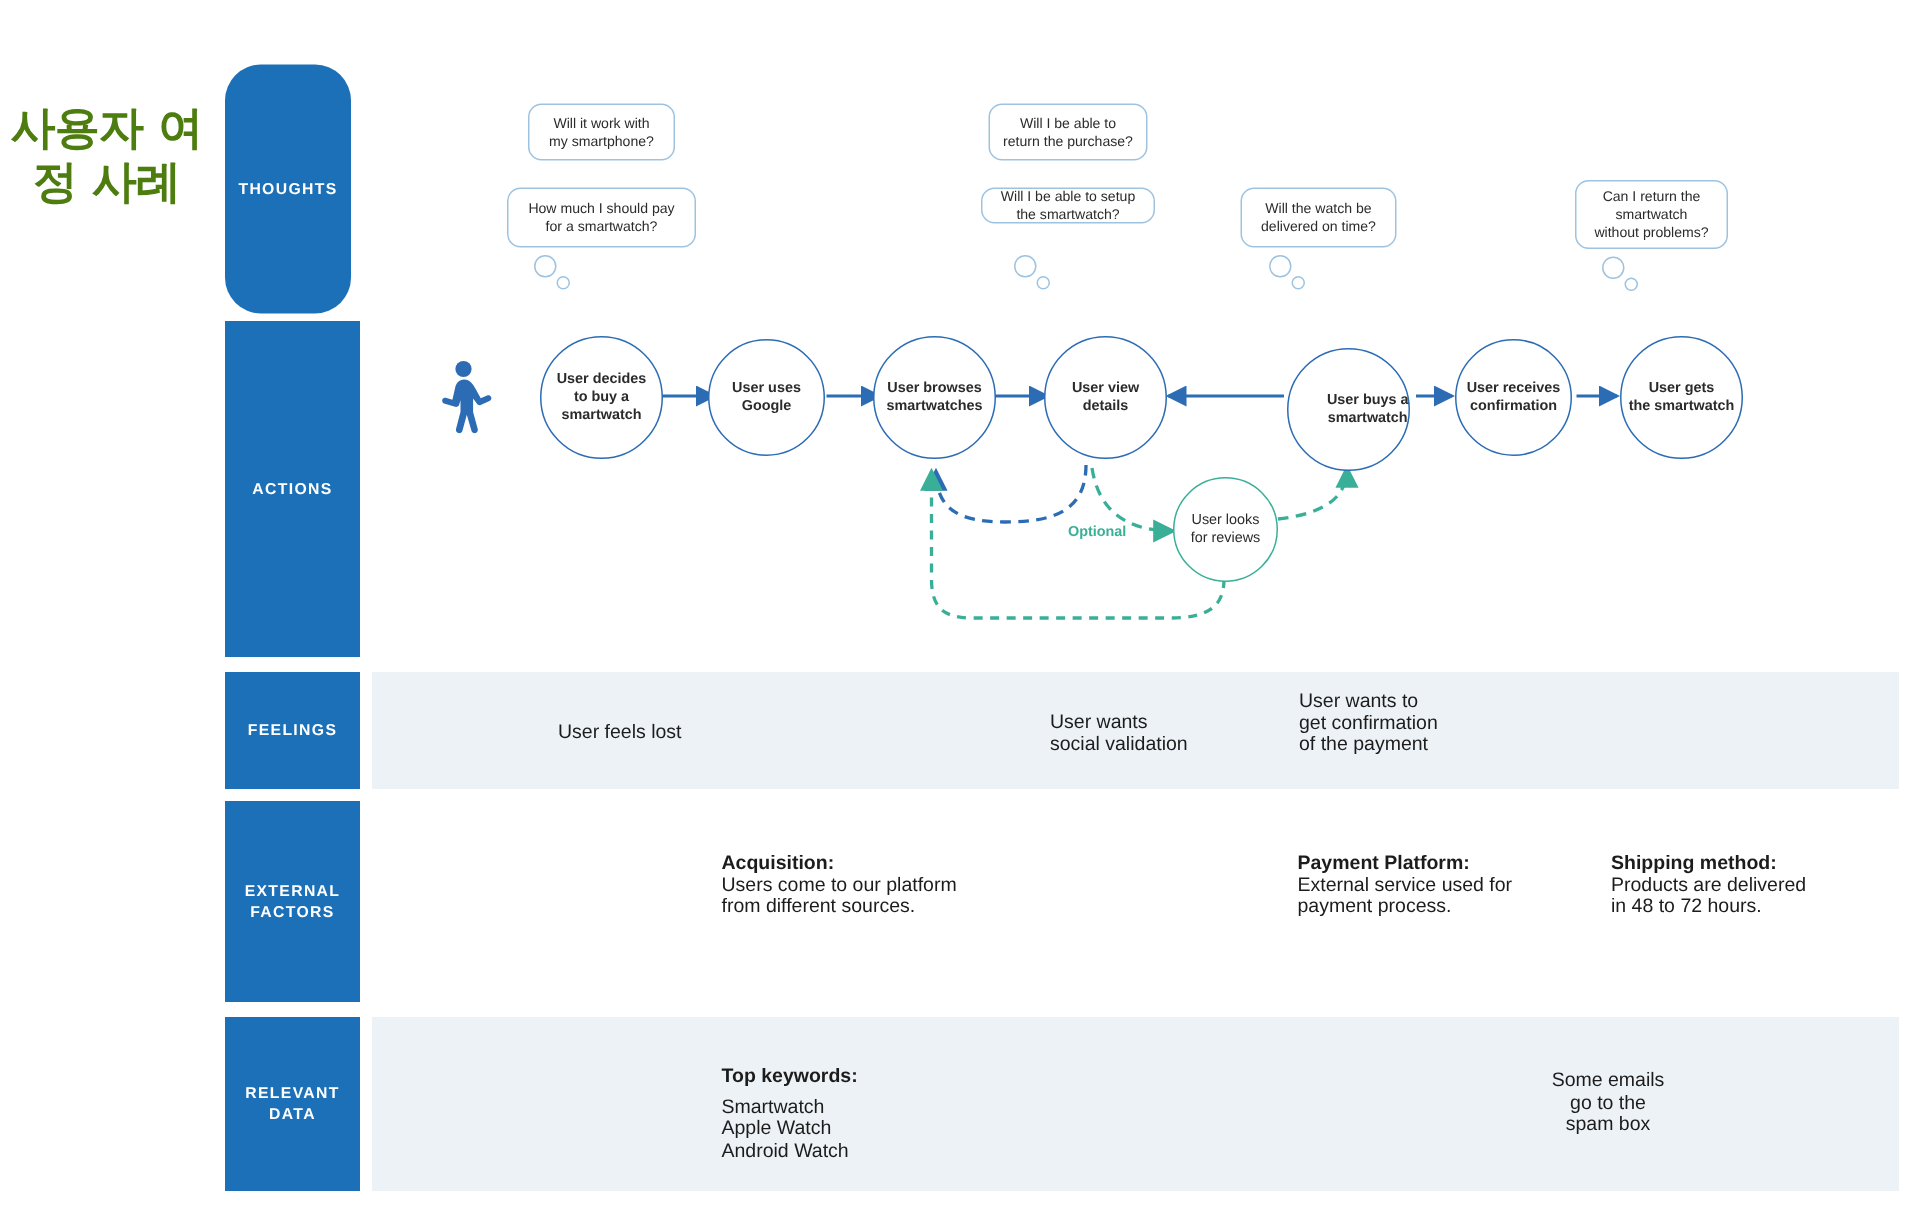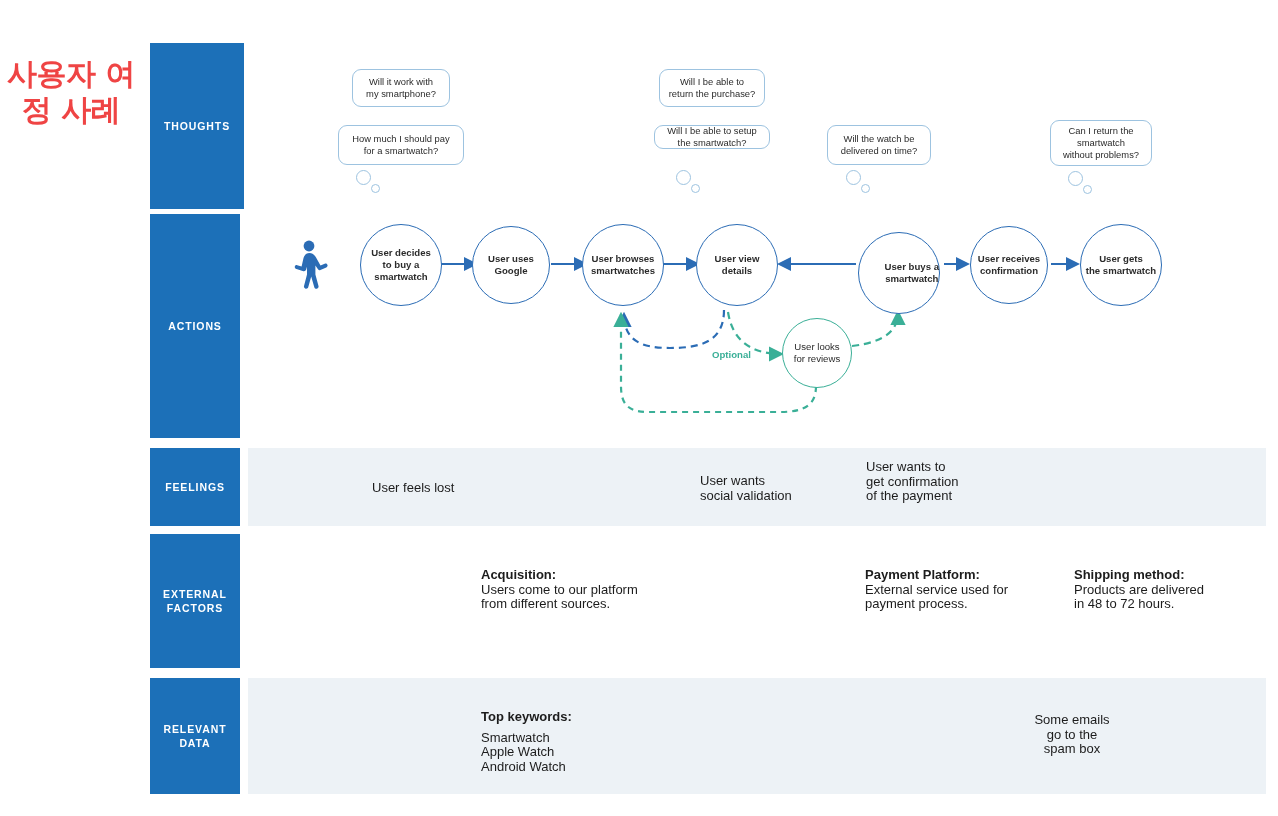--- a/index.html
+++ b/index.html
@@ -7,27 +7,27 @@
     width:1278px;height:816px;
     background:#ffffff;
     font-family:"Liberation Sans",sans-serif;
     overflow:hidden;
     position:relative;
   }
   #canvas{position:absolute;left:0;top:0;width:1278px;height:816px;}
 
   
   .title{
-    position:absolute;left:6px;top:56px;width:130px;
+    position:absolute;left:6px;top:68px;width:130px;
     text-align:center;
     font-family:"DejaVu Sans",sans-serif;
     font-weight:bold;
     font-size:30px;
     line-height:36px;
-    color:#ef4444;
+    color:#4d7c0f;
     letter-spacing:-0.5px;
   }
 
   
   .rowlabel{
     position:absolute;
     background:#1c70b8;
     color:#ffffff;
     font-size:10.5px;
     font-weight:bold;
@@ -102,21 +102,21 @@
 
 <div id="canvas">
 
   <div class="title">사용자
 여정
 사례</div>
 
   <div class="band" style="left:248px;top:448px;width:1018px;height:78px;"></div>
   <div class="band" style="left:248px;top:678px;width:1018px;height:116px;"></div>
 
-  <div class="rowlabel" style="left:150px;top:43px;width:94px;height:166px;">
+  <div class="rowlabel" style="left:150px;top:43px;width:84px;height:166px;border-radius:24px;">
     <span>THOUGHTS</span>
   </div>
   <div class="rowlabel" style="left:150px;top:448px;width:90px;height:78px;">
     <span>FEELINGS</span>
   </div>
   <div class="rowlabel" style="left:150px;top:214px;width:90px;height:224px;">
     <span>ACTIONS</span>
   </div>
   <div class="rowlabel" style="left:150px;top:534px;width:90px;height:134px;">
     <span style="white-space:pre-line;">EXTERNAL

